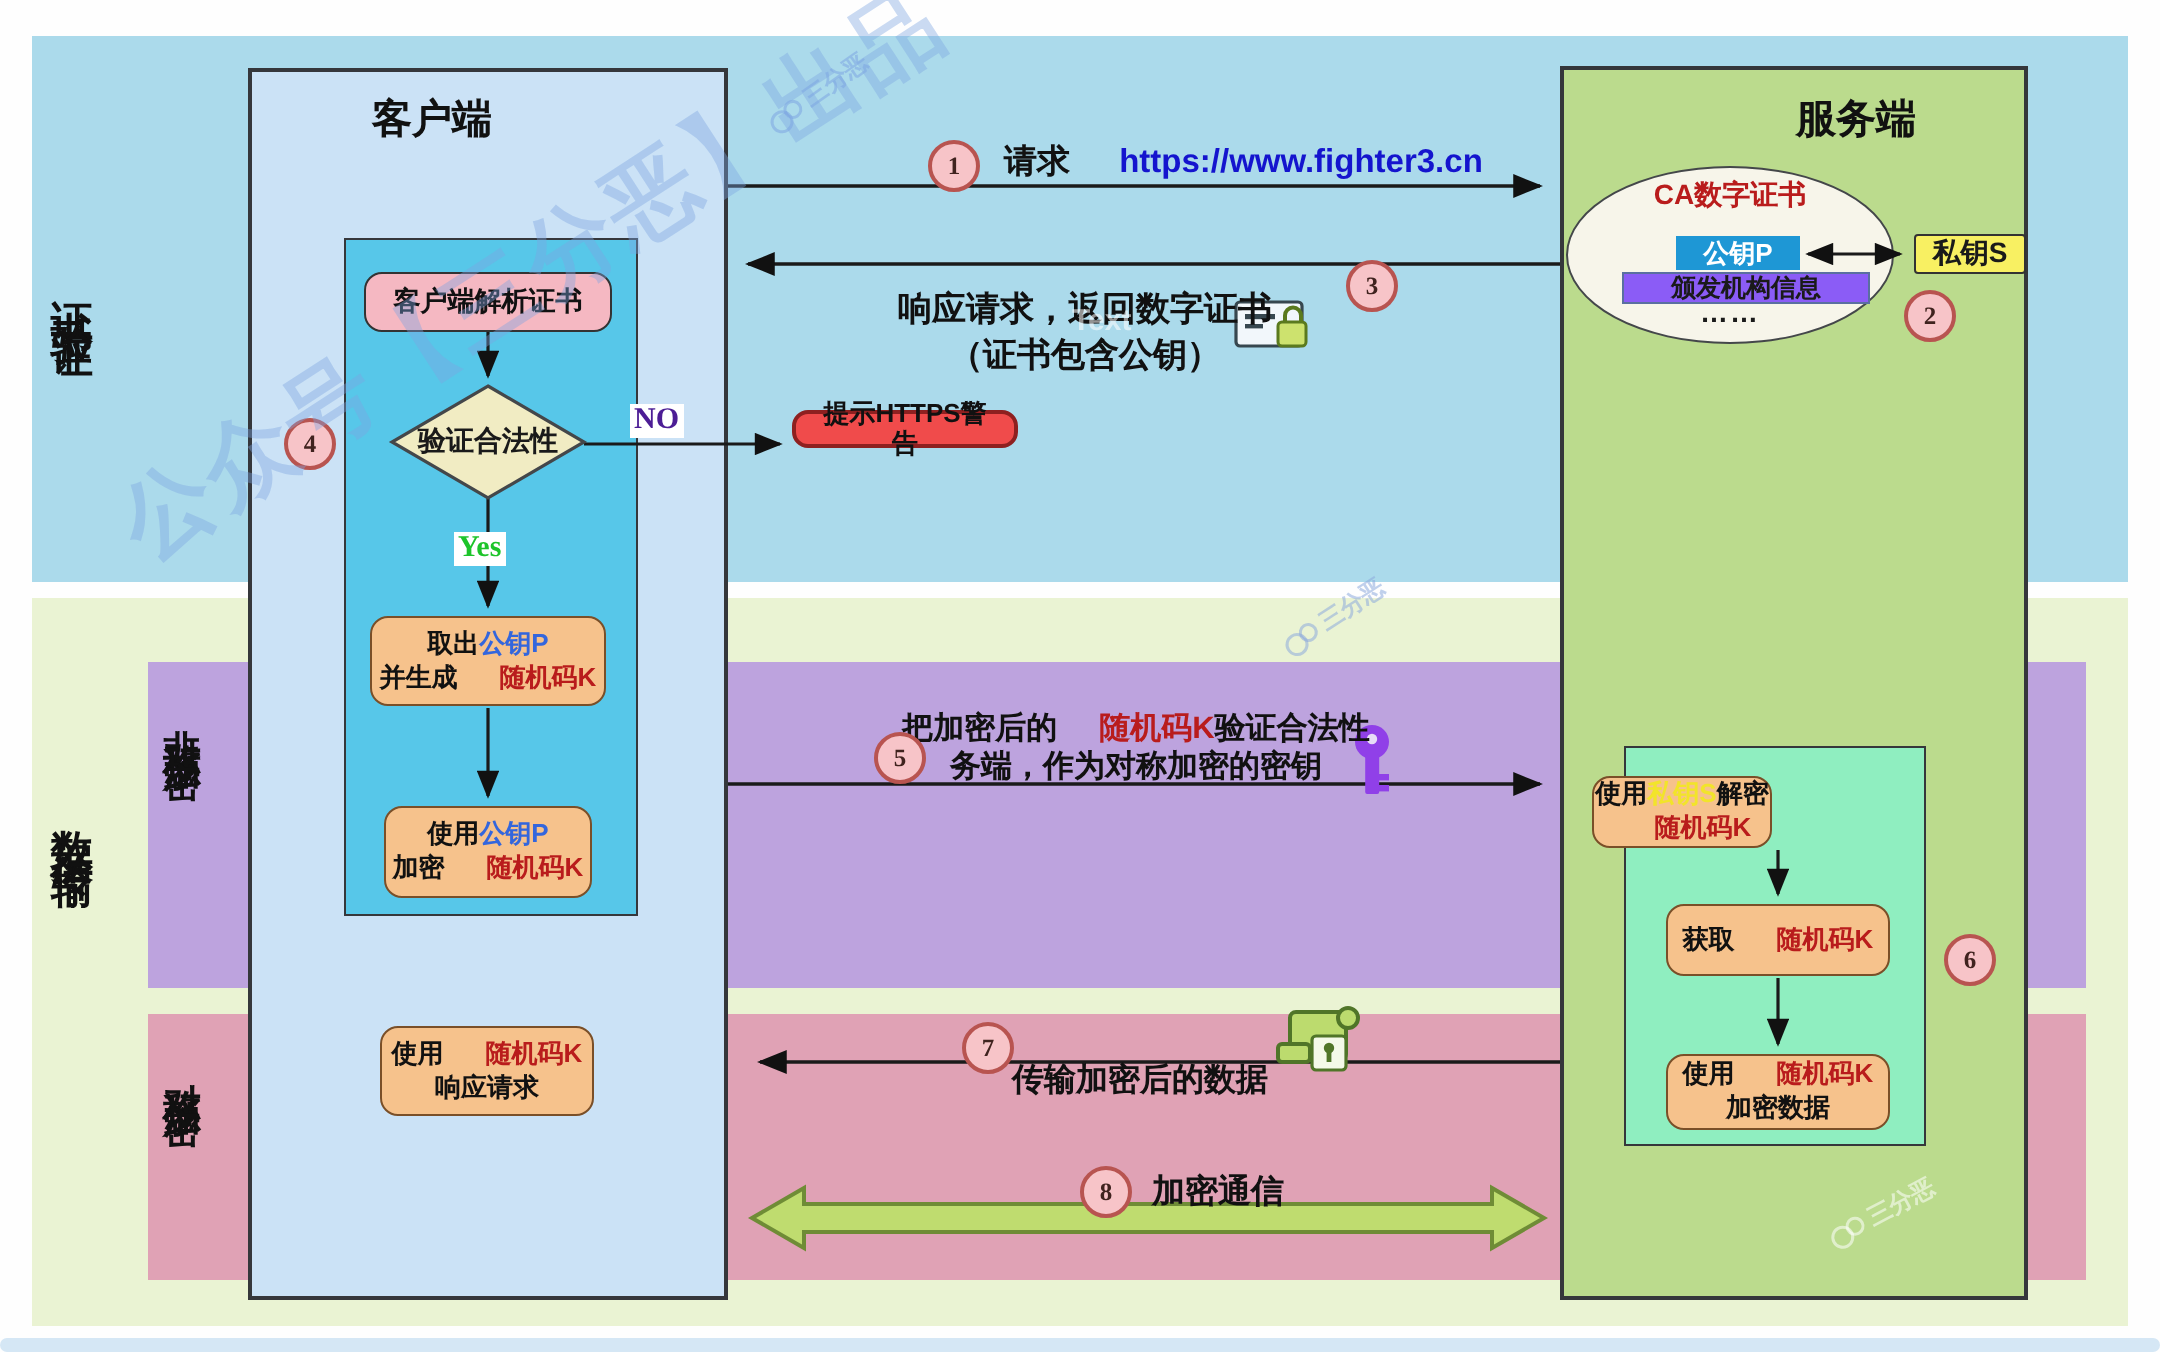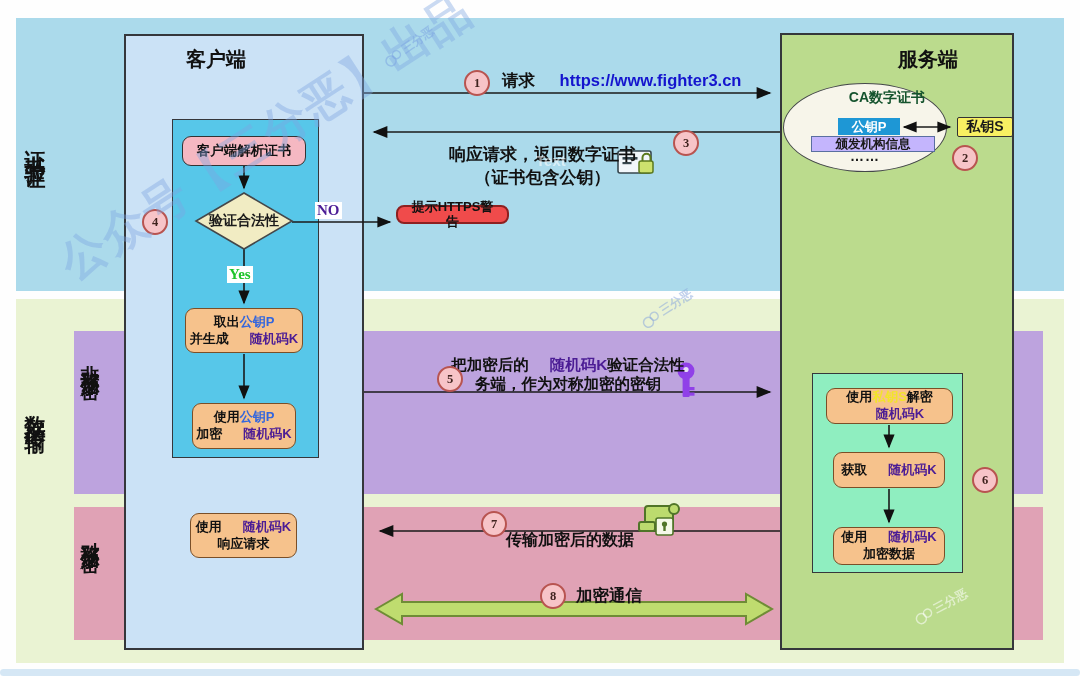--- a/index.html
+++ b/index.html
@@ -15,21 +15,21 @@
   .step{position:absolute;box-sizing:border-box;background:#f6c28c;border:1.5px solid #7a4f28;
         border-radius:9px;display:flex;flex-direction:column;align-items:center;justify-content:center;
         font-size:13px;line-height:1.3;text-align:center;color:#111;}
   .pill{position:absolute;box-sizing:border-box;background:#f5b8c2;border:1.6px solid #333;
         border-radius:9px;display:flex;align-items:center;justify-content:center;
         font-size:13.5px;color:#111;}
   .warn{position:absolute;box-sizing:border-box;background:#f04b4b;border:2px solid #8e2020;
         border-radius:8px;display:flex;flex-direction:column;align-items:center;justify-content:center;
         font-size:13px;line-height:1.15;color:#111;text-align:center;}
   .tag{position:absolute;background:#fff;padding:0 2px;font-size:15px;}
-  .k-purple{color:#4c1d95;padding-left:21px;}
+  .k-purple{color:#b91c1c;padding-left:21px;}
   .k-blue{color:#3366dd;}
   .k-yellow{color:#f2e42a;}
   .circle-num{position:absolute;width:22px;height:22px;border-radius:50%;background:#f7c4c8;
         border:2px solid #b85450;color:#40231f;font-size:12.5px;display:flex;align-items:center;
         justify-content:center;font-family:"Liberation Serif",serif;z-index:7;}
   .flowlabel{position:absolute;font-size:16.5px;color:#111;white-space:nowrap;z-index:6;}
   .center{text-align:center;}
   .ellipse{position:absolute;box-sizing:border-box;background:#f7f5ea;border:1.6px solid #44474a;
         border-radius:50%;}
   .minibox{position:absolute;box-sizing:border-box;display:flex;align-items:center;
@@ -61,23 +61,23 @@
   <div class="panel z2" style="left:124px;top:34px;width:240px;height:616px;background:#cbe2f6;"></div>
   <div class="panel z2" style="left:780px;top:33px;width:234px;height:617px;background:#bbdb8d;"></div>
   <div class="boxtitle z3" style="left:168px;top:46px;width:96px;">客户端</div>
   <div class="boxtitle z3" style="left:880px;top:46px;width:96px;">服务端</div>
 
   <div class="panel z3" style="left:172px;top:119px;width:147px;height:339px;background:#57c7e9;border-width:1.6px;"></div>
 
   <div class="panel z3" style="left:812px;top:373px;width:151px;height:200px;background:#8feec0;border-width:1.6px;"></div>
 
   <div class="ellipse z3" style="left:783px;top:83px;width:164px;height:89px;"></div>
-  <div class="abs z4 center" style="left:805px;top:89px;width:120px;font-size:14px;color:#14532d;text-align:right;">CA数字证书</div>
+  <div class="abs z4 center" style="left:805px;top:89px;width:120px;font-size:14px;color:#b91c1c;">CA数字证书</div>
   <div class="minibox z4" style="left:838px;top:118px;width:62px;height:17px;background:#1e97d5;color:#fff;font-size:13px;">公钥P</div>
-  <div class="minibox z4" style="left:811px;top:136px;width:124px;height:16px;background:#c4b5fd;border:1px solid #5a6fa0;font-size:12.5px;">颁发机构信息</div>
+  <div class="minibox z4" style="left:811px;top:136px;width:124px;height:16px;background:#8b5cf6;border:1px solid #5a6fa0;font-size:12.5px;">颁发机构信息</div>
   <div class="abs z4 center" style="left:835px;top:148px;width:60px;font-size:14px;letter-spacing:1px;">……</div>
 
   <div class="minibox z4" style="left:957px;top:117px;width:56px;height:20px;background:#f8f062;border:1.5px solid #333;border-radius:2px;font-size:14px;">私钥S</div>
 
   <div class="pill z4" style="left:182px;top:136px;width:124px;height:30px;">客户端解析证书</div>
   <div class="abs z6 center" style="left:194px;top:212px;width:100px;font-size:14px;">验证合法性</div>
   <div class="tag z6" style="left:315px;top:202px;color:#4c1d95;font-family:'Liberation Serif',serif;">NO</div>
   <div class="tag z6" style="left:227px;top:266px;color:#1dc42a;font-family:'Liberation Serif',serif;text-align:center;">Yes</div>
   <div class="warn z4" style="left:396px;top:205px;width:113px;height:19px;">
     <div>提示HTTPS警</div>
@@ -92,21 +92,21 @@
   <div class="step z4" style="left:192px;top:403px;width:104px;height:46px;">
     <div><span>使用</span><span class="k-blue">公钥P</span></div>
     <div><span>加密</span><span class="k-purple">随机码K</span></div>
   </div>
 
   <div class="step z4" style="left:190px;top:513px;width:107px;height:45px;">
     <div><span>使用</span><span class="k-purple">随机码K</span></div>
     <div><span>响应请求</span></div>
   </div>
 
-  <div class="step z4" style="left:826px;top:388px;width:127px;height:36px;">
+  <div class="step z4" style="left:796px;top:388px;width:90px;height:36px;">
     <div><span>使用</span><span class="k-yellow">私钥S</span><span>解密</span></div>
     <div><span class="k-purple">随机码K</span></div>
   </div>
 
   <div class="step z4" style="left:833px;top:452px;width:112px;height:36px;">
     <div><span>获取</span><span class="k-purple">随机码K</span></div>
   </div>
 
   <div class="step z4" style="left:833px;top:527px;width:112px;height:38px;">
     <div><span>使用</span><span class="k-purple">随机码K</span></div>

